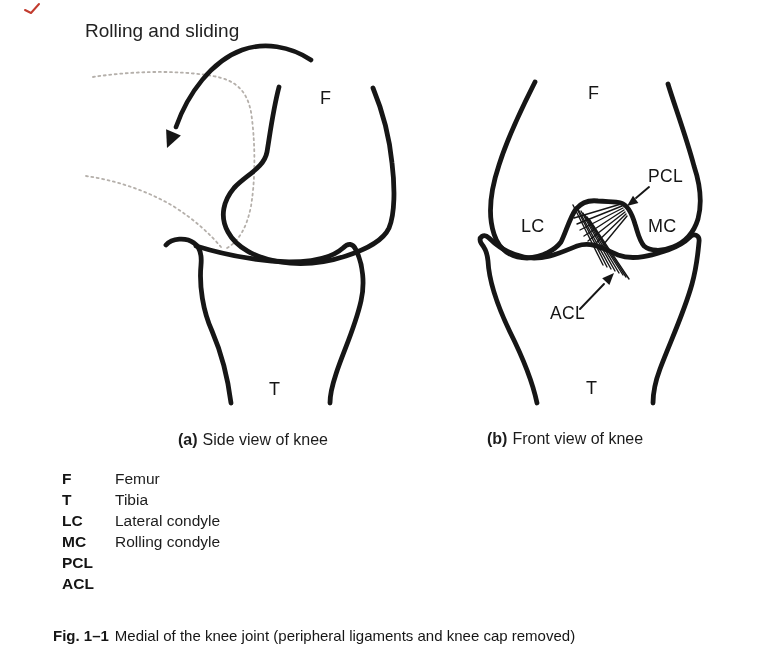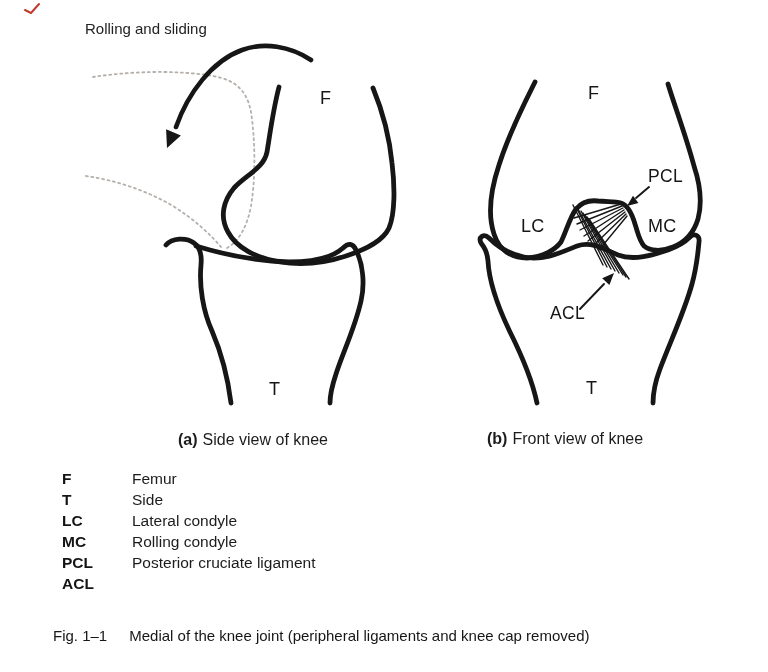--- a/index.html
+++ b/index.html
@@ -8,29 +8,29 @@
     width: 768px;
     height: 672px;
     background: #ffffff;
     font-family: "Liberation Sans", "DejaVu Sans", sans-serif;
     color: #1a1a1a;
     overflow: hidden;
   }
   .art { position: absolute; left: 0; top: 0; }
   .lbl { position: absolute; font-size: 18px; color: #161616; letter-spacing: 0.3px; }
   .lbl-sm { font-size: 17.5px; }
-  .rolling { position: absolute; left: 85px; top: 20px; font-size: 15px; color: #222; }
+  .rolling { position: absolute; left: 85px; top: 20px; font-size: 19px; color: #222; }
   .subcap { position: absolute; font-size: 16px; color: #1c1c1c; white-space: nowrap; }
   .subcap .pfx { font-weight: bold; margin-right: 5px; }
   .legend { position: absolute; left: 62px; top: 470px; }
   .legend-row { display: flex; align-items: baseline; height: 21px; }
   .legend-abbr { width: 53px; font-weight: bold; font-size: 15.5px; color: #141414; }
-  .legend-term { font-size: 15.5px; color: #1c1c1c; margin-left: 17px; }
+  .legend-term { font-size: 15.5px; color: #1c1c1c; }
   .figcap { position: absolute; left: 53px; top: 627px; font-size: 15px; color: #161616; white-space: nowrap; }
-  .figcap .pfx { font-weight: normal; margin-right: 22px; }
+  .figcap .pfx { font-weight: bold; margin-right: 6px; }
 </style>
 </head>
 <body>
 
 <div class="page">
 
   <svg class="art" width="768" height="672" viewBox="0 0 768 672">
 
     <path d="M 25,10 L 31,13 L 39,4" fill="none" stroke="#c23b2e" stroke-width="2" stroke-linecap="round" stroke-linejoin="round"></path>
 
@@ -124,33 +124,32 @@
     <span class="pfx">(b)</span><span>Front view of knee</span>
   </div>
 
   <div class="legend">
     <div class="legend-row">
       <span class="legend-abbr">F</span>
       <span class="legend-term">Femur</span>
     </div>
     <div class="legend-row">
       <span class="legend-abbr">T</span>
-      <span class="legend-term">Side</span>
+      <span class="legend-term">Tibia</span>
     </div>
     <div class="legend-row">
       <span class="legend-abbr">LC</span>
       <span class="legend-term">Lateral condyle</span>
     </div>
     <div class="legend-row">
       <span class="legend-abbr">MC</span>
       <span class="legend-term">Rolling condyle</span>
     </div>
     <div class="legend-row">
       <span class="legend-abbr">PCL</span>
-      <span class="legend-term">Posterior cruciate ligament</span>
     </div>
     <div class="legend-row">
       <span class="legend-abbr">ACL</span>
     </div>
   </div>
 
   <div class="figcap">
     <span class="pfx">Fig. 1–1</span><span>Medial of the knee joint (peripheral ligaments and knee cap removed)</span>
   </div>
 

